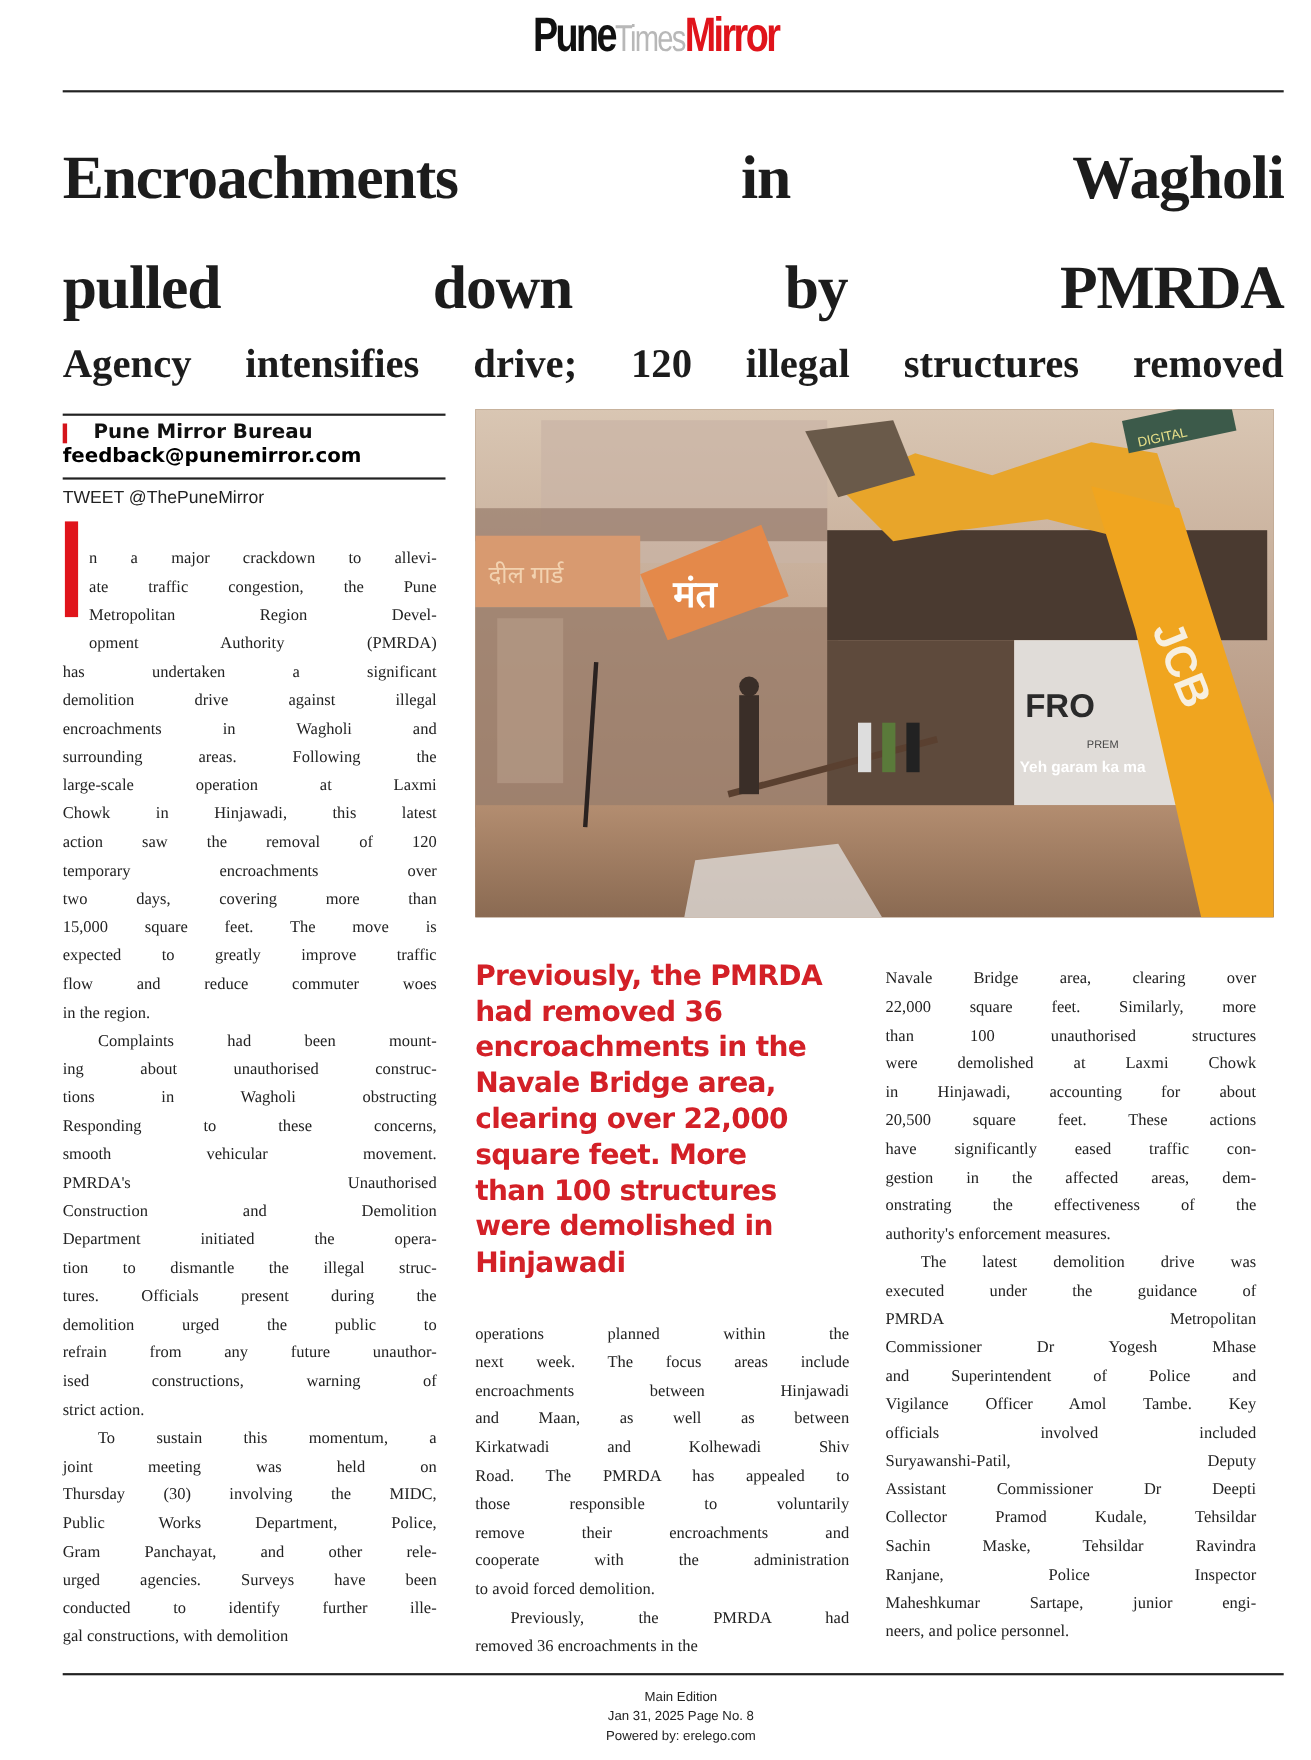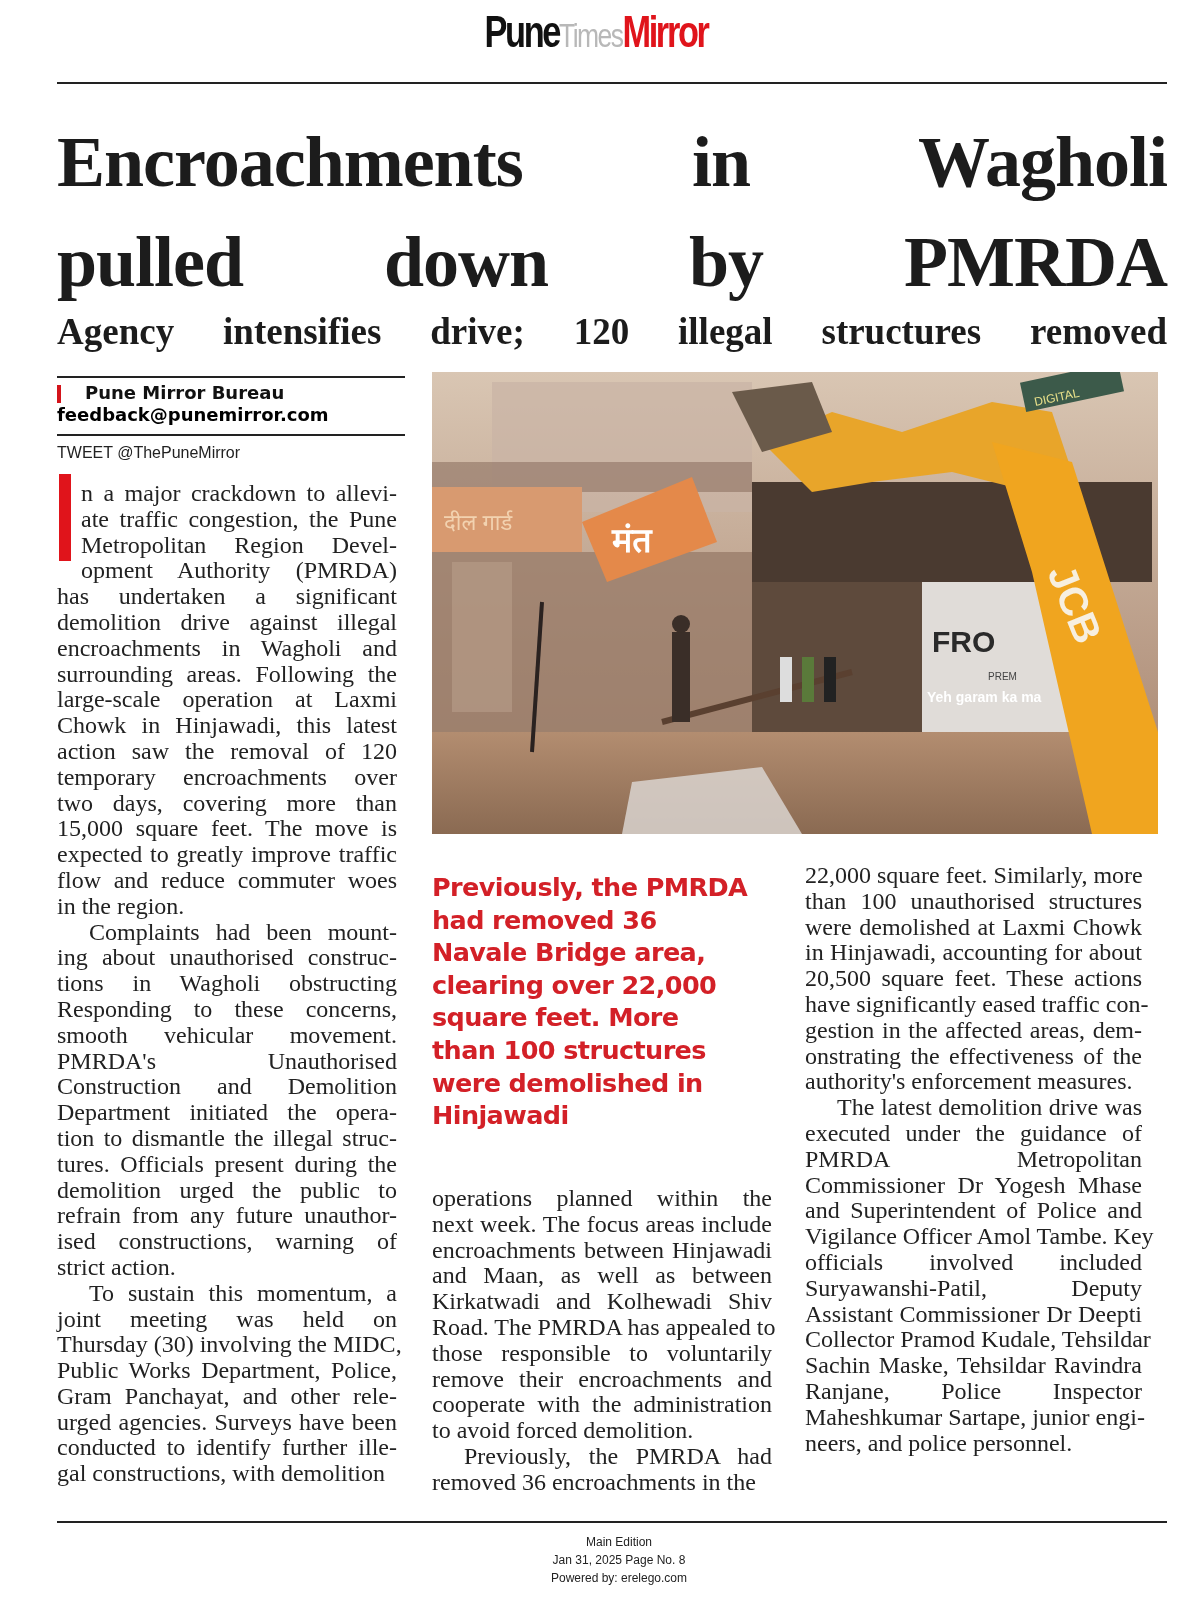--- a/index.html
+++ b/index.html
@@ -8,33 +8,33 @@
   .masthead { position: absolute; left: 0; top: 6px; width: 1192px; height: 52px; text-align: center; }
   .logo { display: inline-block; font-family: "Liberation Sans", sans-serif; font-weight: bold; font-size: 44px; line-height: 52px; letter-spacing: -3px; transform: scaleX(0.78); transform-origin: center; white-space: nowrap; }
   .logo .l1 { color: #111111; }
   .logo .l2 { color: #b8b8b8; font-weight: normal; font-size: 34px; letter-spacing: -2px; }
   .logo .l3 { color: #e0141b; }
 
   .rule { position: absolute; height: 0; border-top: 2px solid #222; }
   .rule-top { left: 57px; top: 82px; width: 1110px; }
   .rule-bottom { left: 57px; top: 1521px; width: 1110px; }
 
-  .headline { position: absolute; left: 57px; top: 112px; width: 1110px; font-family: "Liberation Serif", serif; font-weight: bold; font-size: 72px; line-height: 100px; color: #1c1c1c; letter-spacing: -1px; }
+  .headline { position: absolute; left: 57px; top: 112px; width: 1110px; font-family: "Liberation Serif", serif; font-weight: bold; font-size: 56px; line-height: 100px; color: #1c1c1c; letter-spacing: -1px; }
   .headline .hl { display: block; white-space: nowrap; text-align: justify; text-align-last: justify; }
   .deck { position: absolute; left: 57px; top: 310px; width: 1110px; font-family: "Liberation Serif", serif; font-weight: bold; font-size: 37px; line-height: 44px; color: #1c1c1c; text-align: justify; text-align-last: justify; white-space: nowrap; }
 
   .byline-box { position: absolute; left: 57px; top: 376px; width: 348px; }
   .byline-rule1 { position: absolute; left: 0; top: 0; width: 348px; border-top: 2px solid #222; }
   .byline-name { position: absolute; left: 0; top: 6px; font-family: "DejaVu Sans", sans-serif; font-weight: bold; font-size: 18px; line-height: 22px; color: #111; padding-left: 28px; }
   .byline-bar { position: absolute; left: 0; top: 9px; width: 4px; height: 18px; background: #d4141b; }
   .byline-email { position: absolute; left: 0; top: 28px; font-family: "DejaVu Sans", sans-serif; font-weight: bold; font-size: 18px; line-height: 22px; color: #000000; }
   .byline-rule2 { position: absolute; left: 0; top: 58px; width: 348px; border-top: 2px solid #222; }
   .tweet { position: absolute; left: 0; top: 67px; font-family: "Liberation Sans", sans-serif; font-size: 16px; line-height: 20px; color: #222; }
 
-  .col { position: absolute; width: 340px; font-family: "Liberation Serif", serif; font-size: 24px; line-height: 25.8px; color: #222; }
+  .col { position: absolute; width: 340px; font-family: "Liberation Serif", serif; font-size: 15px; line-height: 25.8px; color: #222; margin-top: 15px; }
   .col .ln { display: block; white-space: nowrap; text-align: justify; text-align-last: justify; height: 25.8px; overflow: visible; }
   .col .ln.last { text-align-last: left; }
   .col .ln.indent { padding-left: 32px; }
   .col .ln.drop { padding-left: 24px; }
   .col1 { left: 57px; top: 481px; }
   .col2 { left: 432px; top: 1186px; }
   .col3 { left: 805px; top: 863px; width: 337px; }
 
   .dropcap-bar { position: absolute; left: 59px; top: 474px; width: 12px; height: 87px; background: #e0141b; }
 
@@ -159,20 +159,21 @@
     <circle cx="249" cy="252" r="9" fill="#3a2e28"></circle>
     <rect x="348" y="285" width="12" height="45" fill="#ddd"></rect>
     <rect x="370" y="285" width="12" height="45" fill="#5a7a3a"></rect>
     <rect x="392" y="285" width="12" height="45" fill="#222"></rect>
   </svg>
 </div>
 
 <div class="pullquote" id="pq">
     <span class="pq">Previously, the PMRDA</span>
     <span class="pq">had removed 36</span>
+    <span class="pq">encroachments in the</span>
     <span class="pq">Navale Bridge area,</span>
     <span class="pq">clearing over 22,000</span>
     <span class="pq">square feet. More</span>
     <span class="pq">than 100 structures</span>
     <span class="pq">were demolished in</span>
     <span class="pq">Hinjawadi</span>
   </div>
 
 <div class="col col2" id="col2">
     <span class="ln">operations planned within the</span>
@@ -183,20 +184,21 @@
     <span class="ln">Road. The PMRDA has appealed to</span>
     <span class="ln">those responsible to voluntarily</span>
     <span class="ln">remove their encroachments and</span>
     <span class="ln">cooperate with the administration</span>
     <span class="ln last">to avoid forced demolition.</span>
     <span class="ln indent">Previously, the PMRDA had</span>
     <span class="ln last">removed 36 encroachments in the</span>
   </div>
 
 <div class="col col3" id="col3">
+    <span class="ln">Navale Bridge area, clearing over</span>
     <span class="ln">22,000 square feet. Similarly, more</span>
     <span class="ln">than 100 unauthorised structures</span>
     <span class="ln">were demolished at Laxmi Chowk</span>
     <span class="ln">in Hinjawadi, accounting for about</span>
     <span class="ln">20,500 square feet. These actions</span>
     <span class="ln">have significantly eased traffic con-</span>
     <span class="ln">gestion in the affected areas, dem-</span>
     <span class="ln">onstrating the effectiveness of the</span>
     <span class="ln last">authority's enforcement measures.</span>
     <span class="ln indent">The latest demolition drive was</span>

